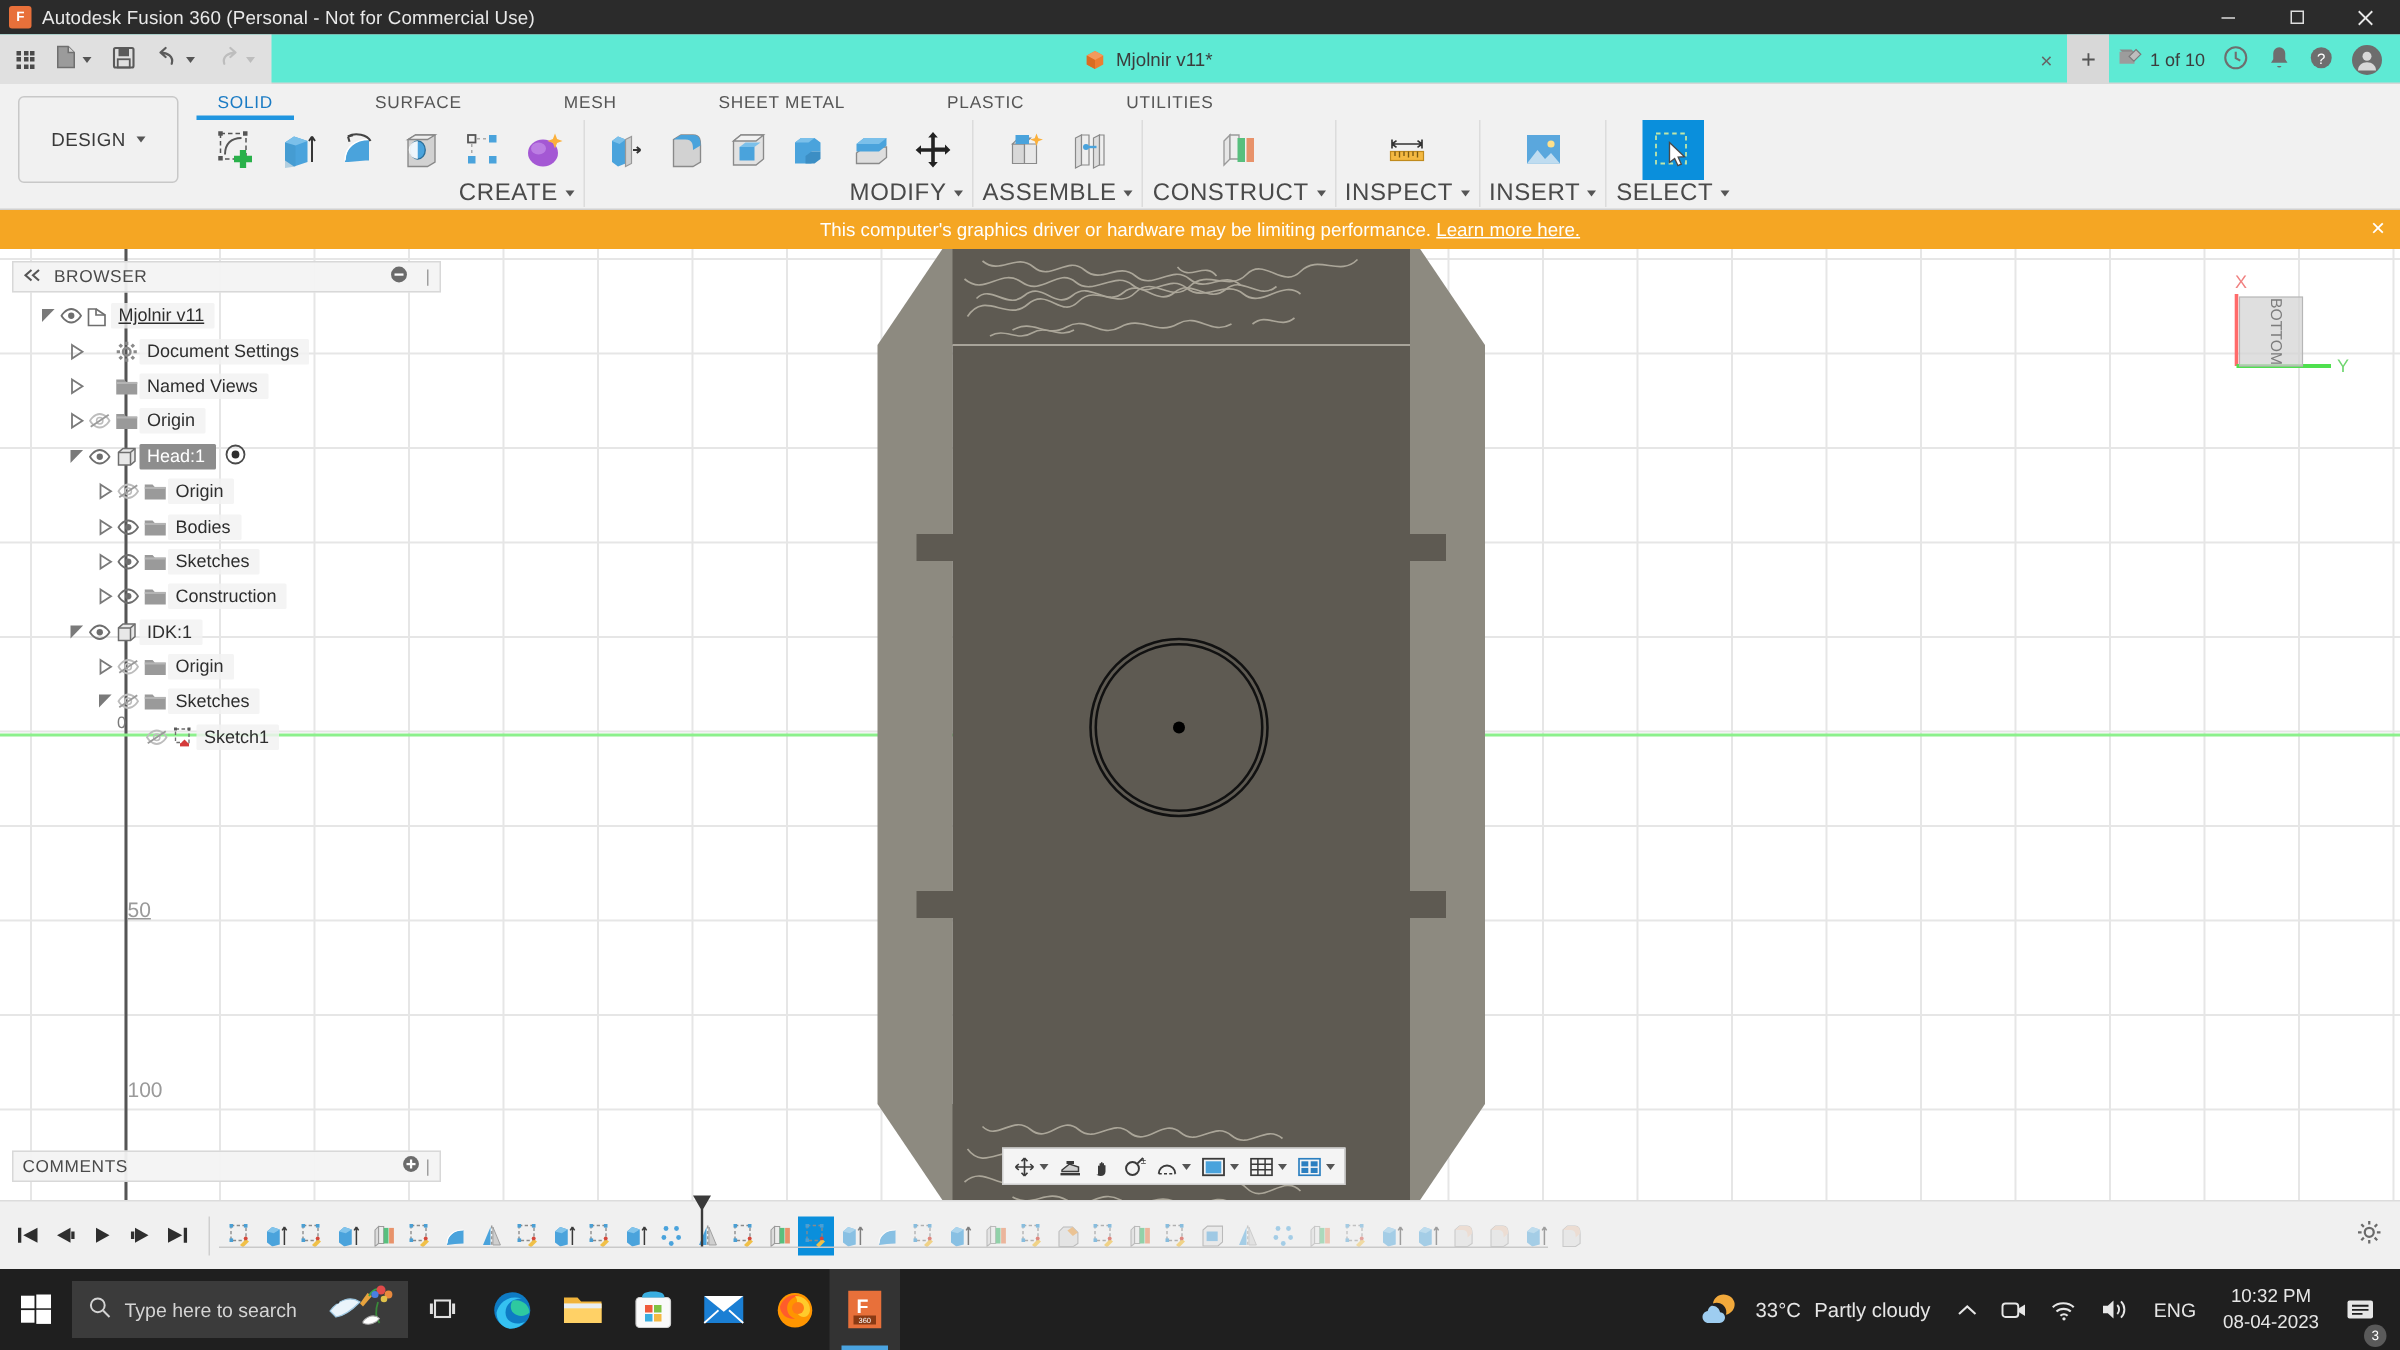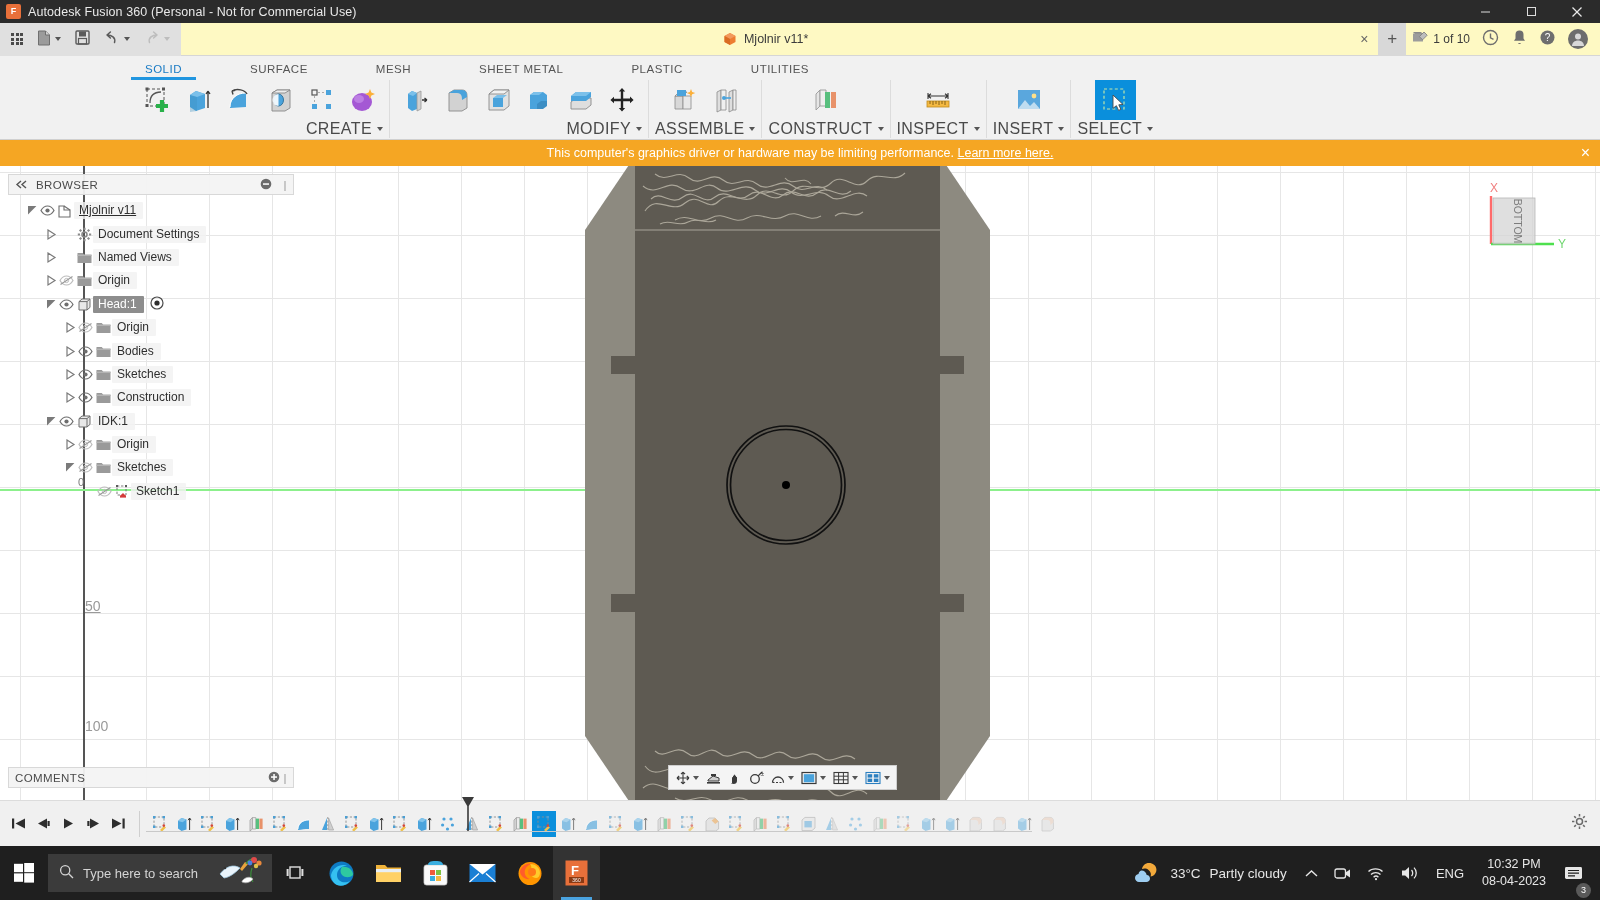--- a/index.html
+++ b/index.html
@@ -28,22 +28,22 @@
   .tb-spacer { flex:1; }
   .tb-btn {
     width:46px; height:23px; display:flex; align-items:center; justify-content:center;
     color:#e2e2e2; font-size:13px; line-height:1;
   }
   .tb-btn svg { display:block; }
 
   
   .qbar {
     position:absolute; left:0; top:23px; width:1600px; height:33px;
-    background:#fef9c3; border-bottom:1px solid #d6d6d6;
-    display:flex; align-items:center;
+    background:#5eead4; border-bottom:1px solid #d6d6d6;
+    display:flex; 
   }
   .qbar-left { display:flex; align-items:center; height:33px; background:#e0e0e0; padding:0 4px; }
   .qb-item {
     height:33px; display:flex; align-items:center; gap:2px;
     padding:0 7px; color:#3a3a3a;
   }
   .caret { width:0;height:0;border-left:3.5px solid transparent;border-right:3.5px solid transparent;border-top:4px solid #555; margin-left:2px;}
   .caret.light { border-top-color:#bdbdbd; }
   .grid-icon { display:grid; grid-template-columns:repeat(3,3px); grid-template-rows:repeat(3,3px); gap:1.5px; }
   .grid-icon i { background:#4a4a4a; display:block; width:3px;height:3px; }
@@ -328,20 +328,24 @@
           <svg width="16" height="16" viewBox="0 0 16 16">
               <circle cx="8" cy="5.5" r="3" fill="#d8d8d8"></circle>
               <path d="M2 15c0-3.4 2.7-5.5 6-5.5s6 2.1 6 5.5z" fill="#d8d8d8"></path>
             </svg>
         </span>
       </div>
     </div>
   </div>
 
   <div class="ribbon">
+    <div class="designbtn">
+      <span>DESIGN</span>
+      <span class="caret"></span>
+    </div>
 
     <div class="tabs-row">
       <div class="rtab active">SOLID</div>
       <div class="rtab">SURFACE</div>
       <div class="rtab">MESH</div>
       <div class="rtab">SHEET METAL</div>
       <div class="rtab">PLASTIC</div>
       <div class="rtab">UTILITIES</div>
     </div>
 

